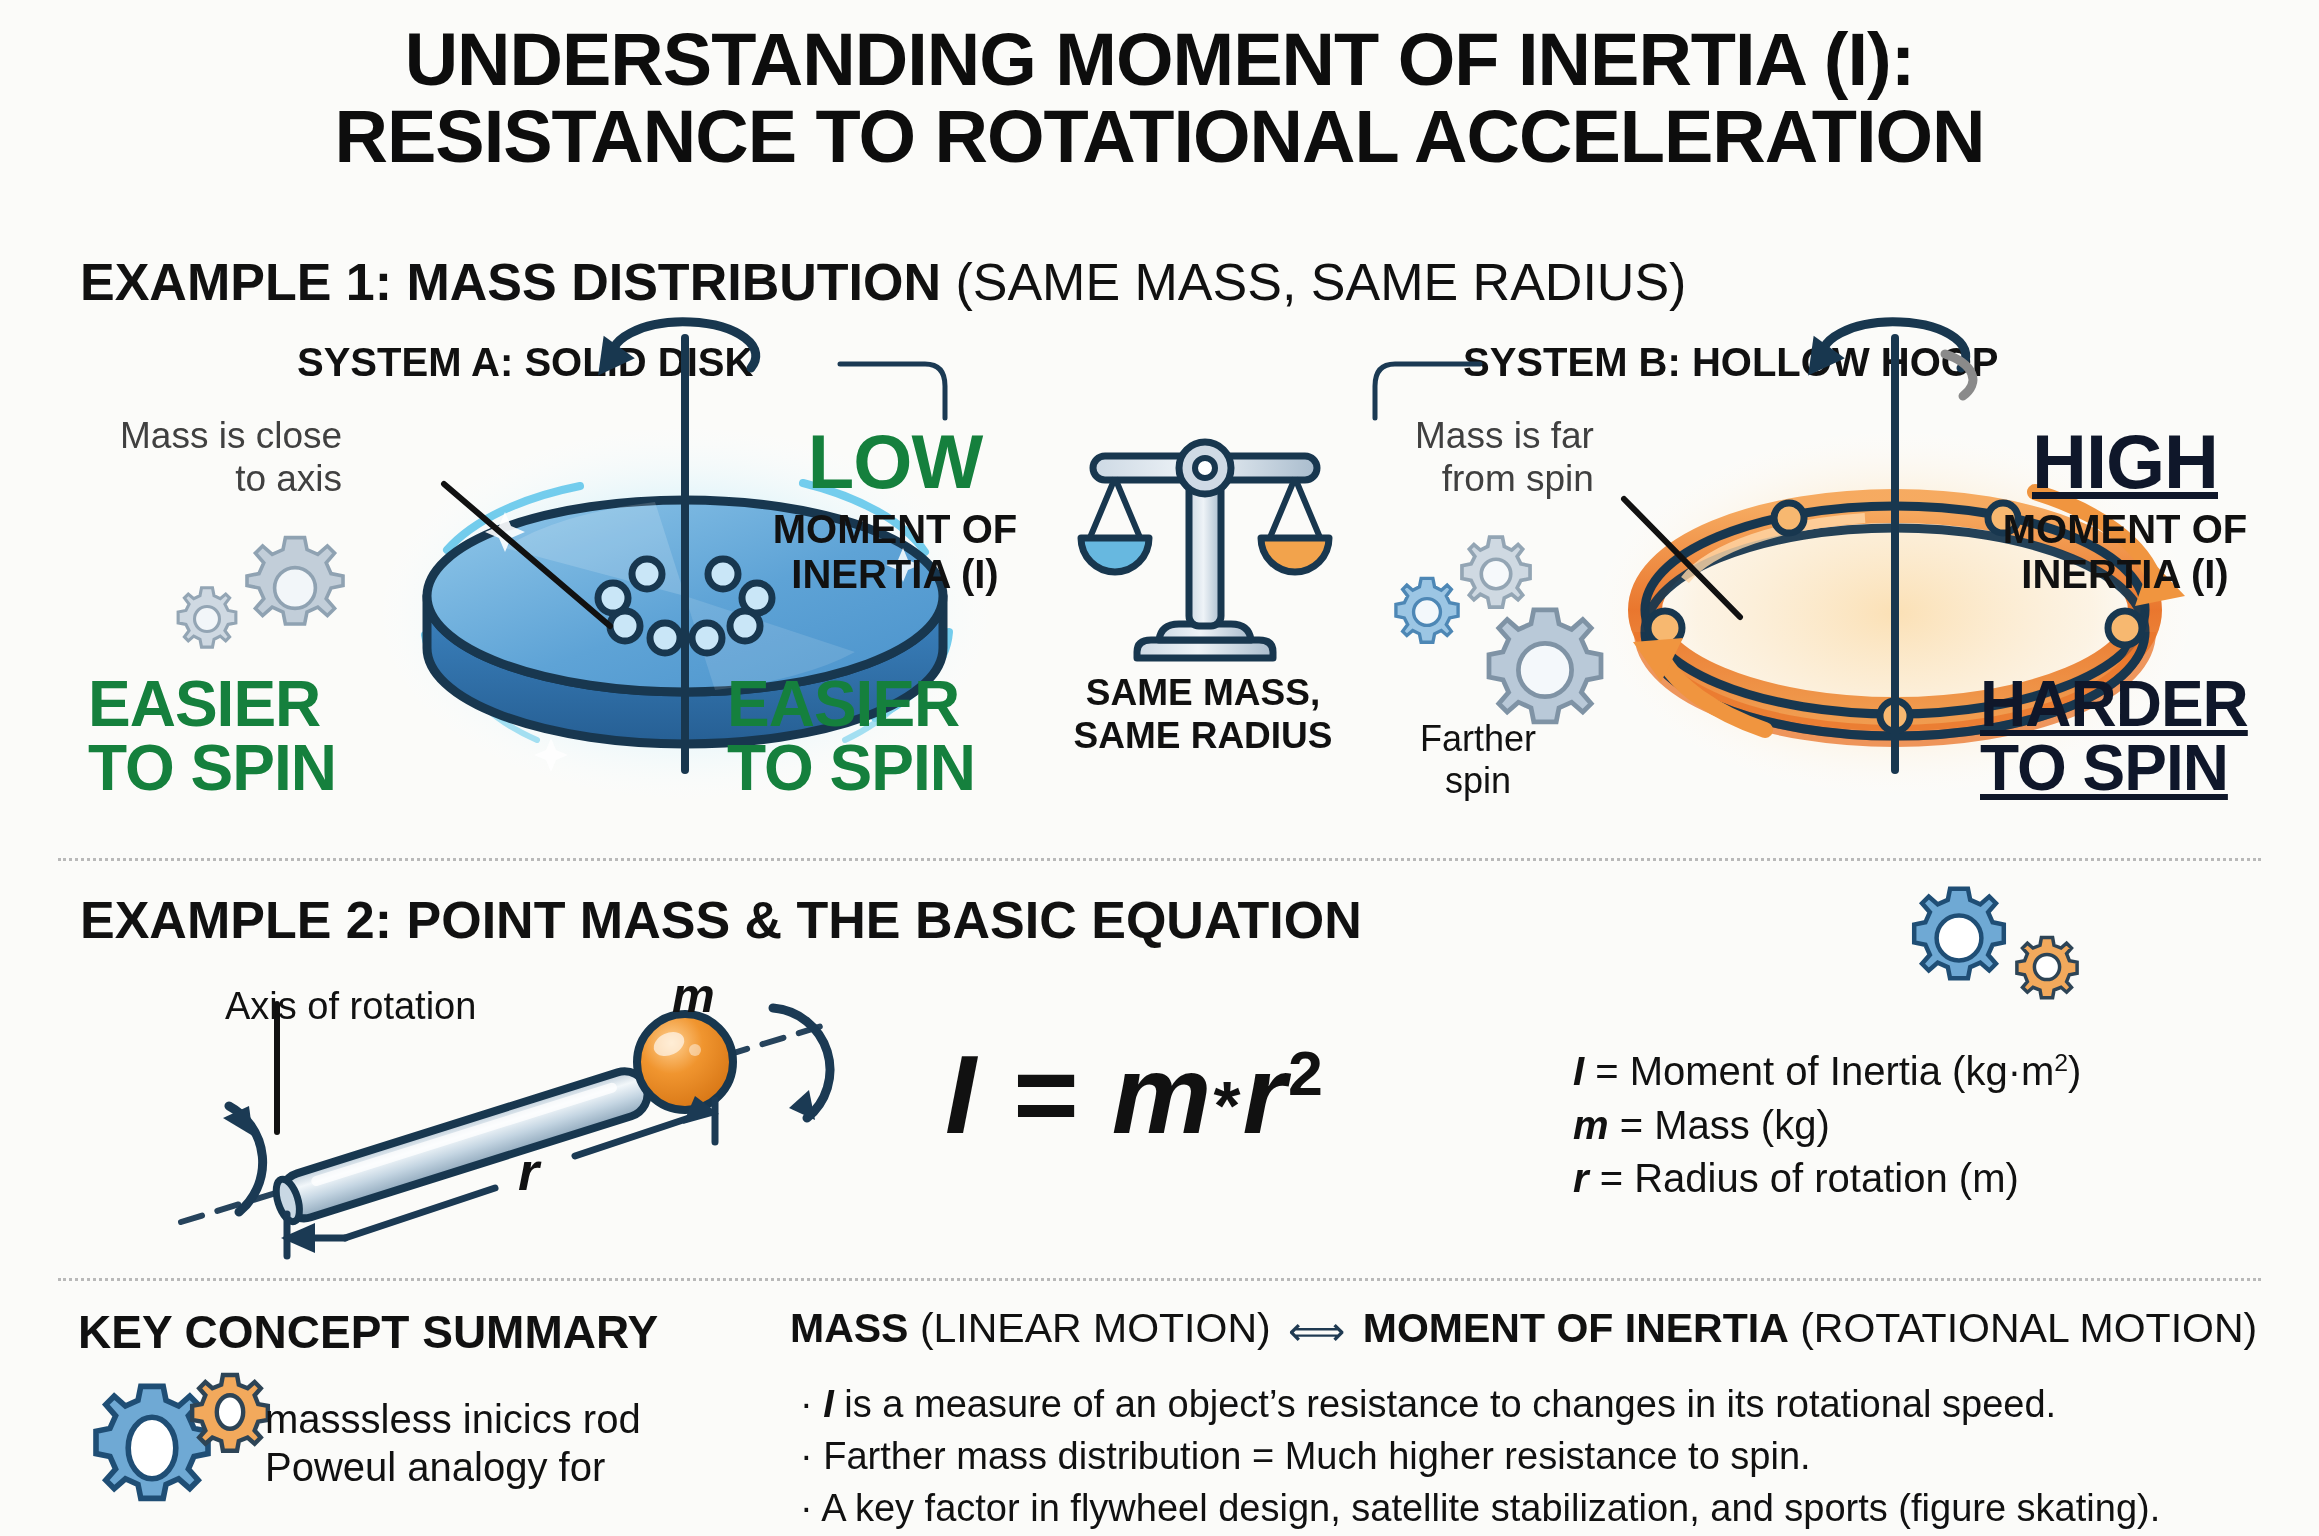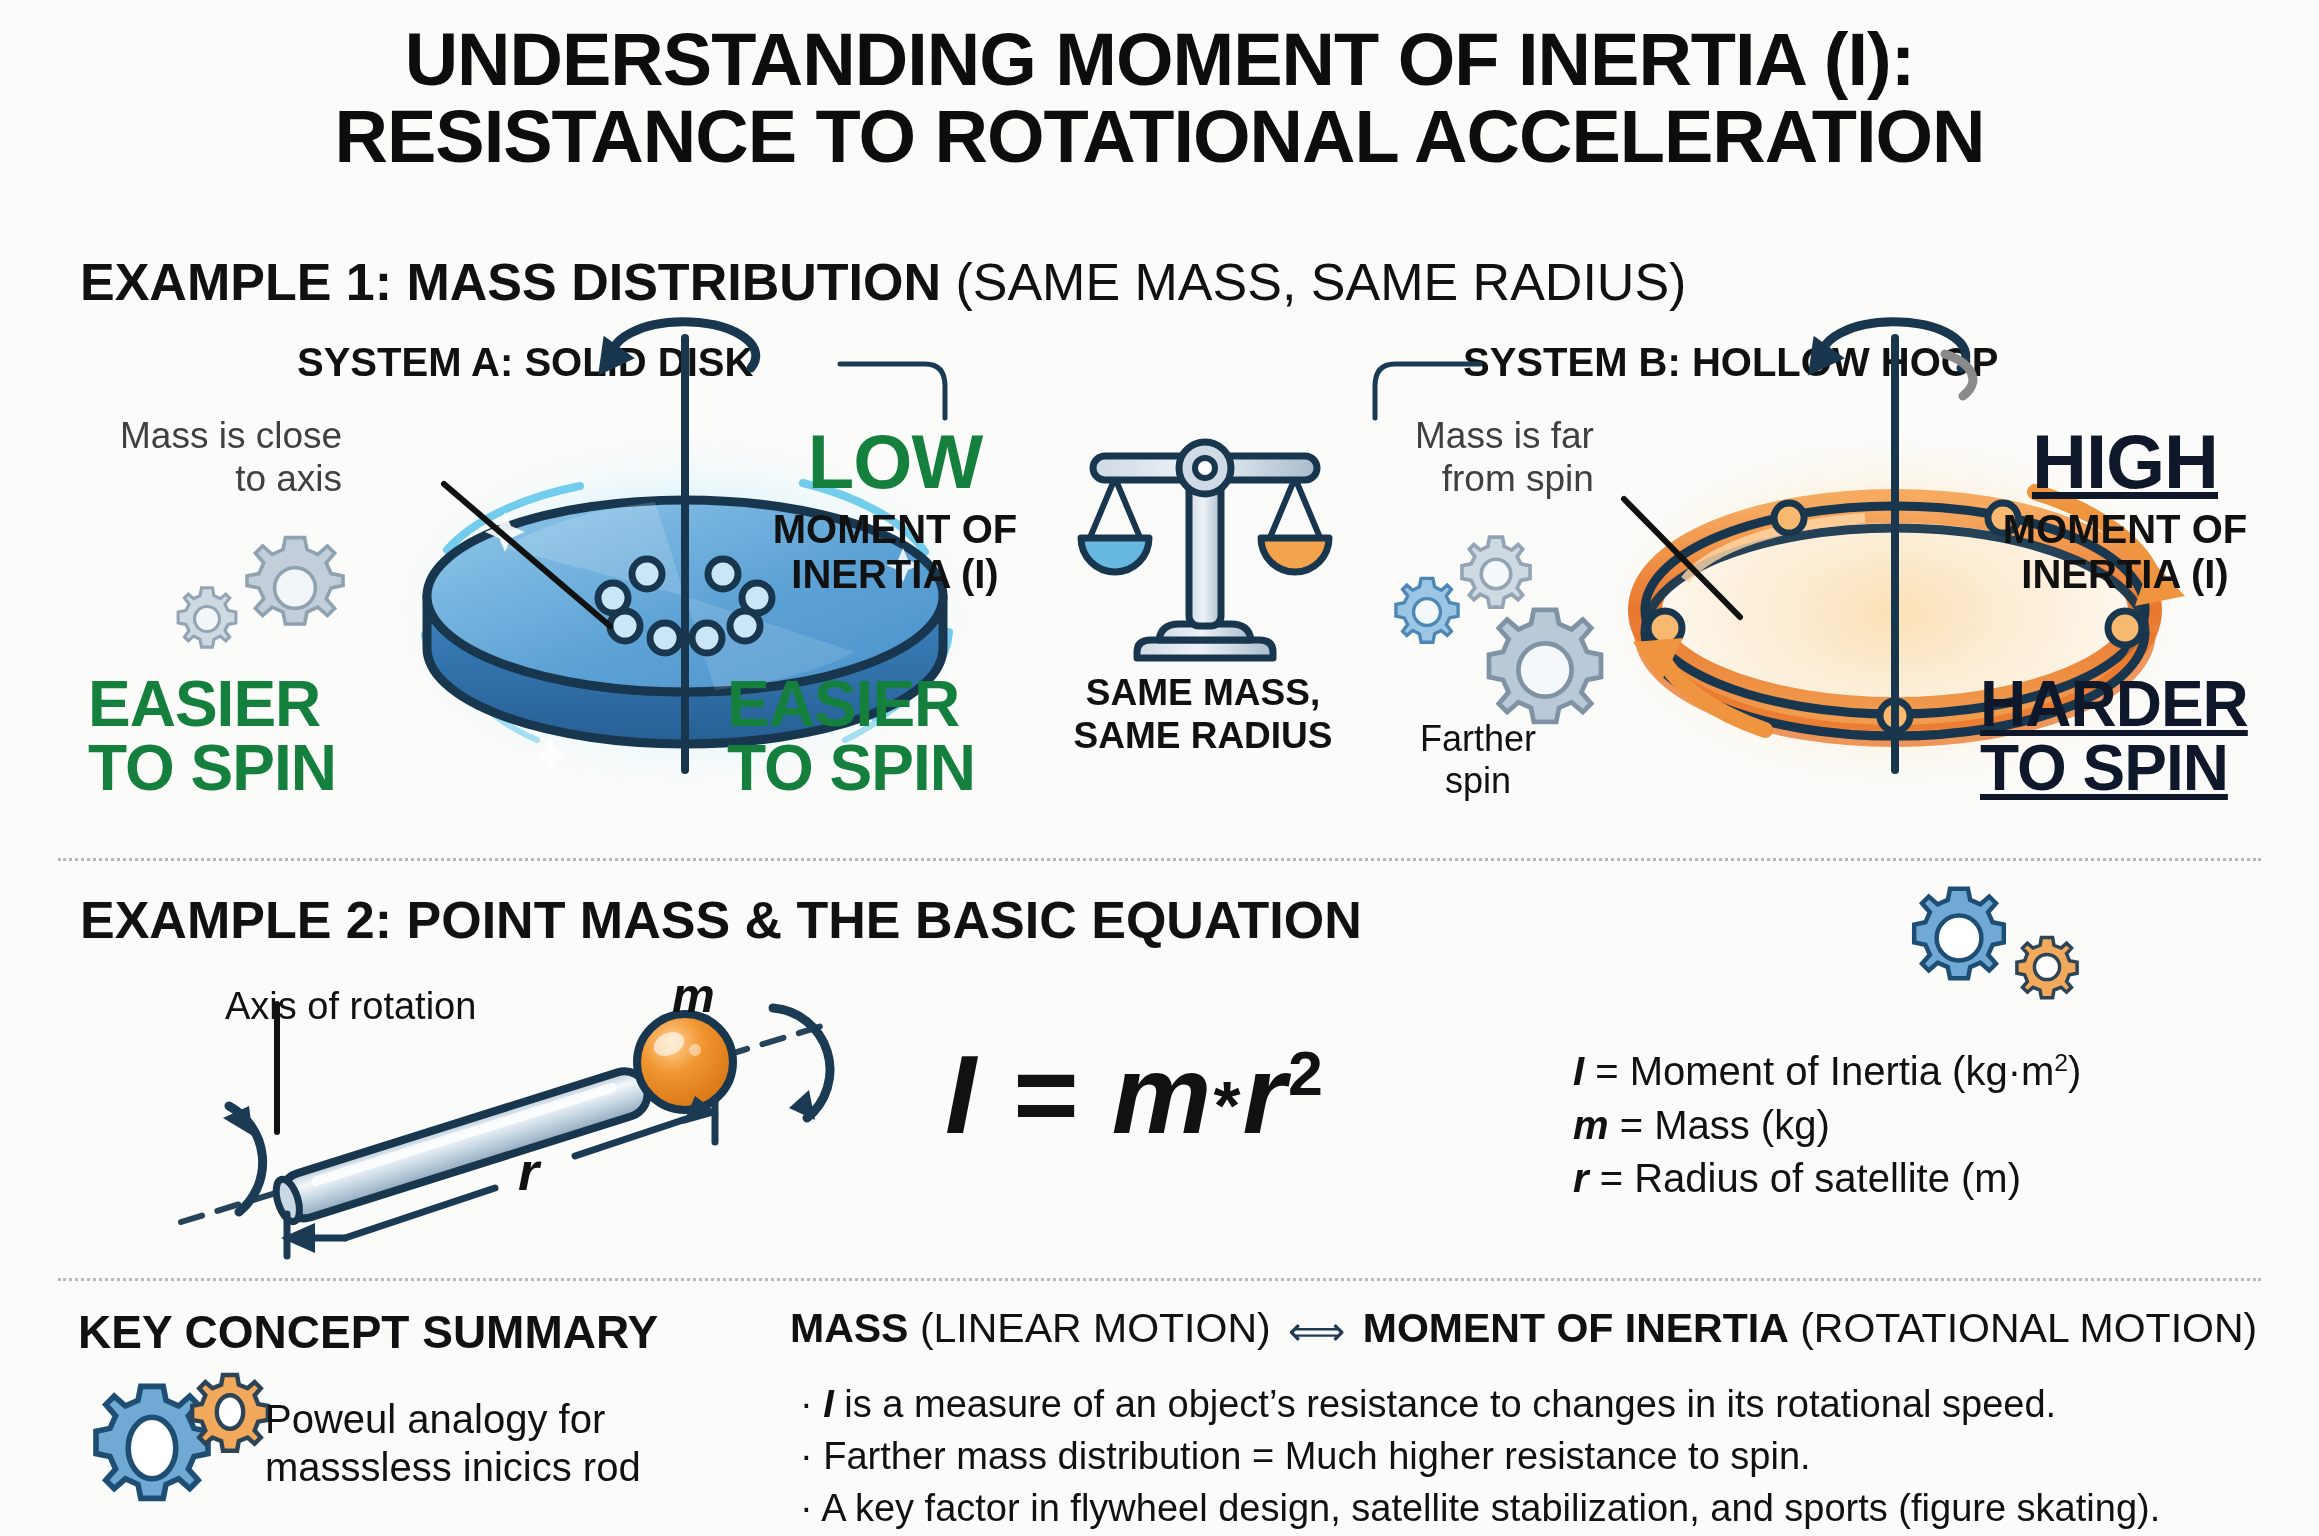--- a/index.html
+++ b/index.html
@@ -450,21 +450,21 @@
     <div>
       <b>I</b>
       <span>= Moment of Inertia (kg·m</span><sup>2</sup><span>)</span>
     </div>
     <div>
       <b>m</b>
       <span>= Mass (kg)</span>
     </div>
     <div>
       <b>r</b>
-      <span>= Radius of satellite (m)</span>
+      <span>= Radius of rotation (m)</span>
     </div>
   </div>
 
   <div class="sep sep2"></div>
 
   <div class="kcs-head">KEY CONCEPT SUMMARY</div>
 
   <svg class="art" style="left:82px;top:1378px;" width="140" height="140" viewBox="0 0 100 100">
     <g fill="#6fa9d4" stroke="#1f4e75" stroke-width="4">
       <path d="M50 6 l8 0 2 10 9 4 8-7 6 6 -7 8 4 9 10 2 0 8 0 8 -10 2 -4 9 7 8 -6 6 -8-7 -9 4 -2 10 -8 0 -8 0 -2-10 -9-4 -8 7 -6-6 7-8 -4-9 -10-2 0-8 0-8 10-2 4-9 -7-8 6-6 8 7 9-4 2-10 z"></path>
@@ -472,22 +472,22 @@
     <ellipse cx="50" cy="50" rx="17" ry="22" fill="#ffffff" stroke="#1f4e75" stroke-width="4"></ellipse>
   </svg>
   <svg class="art" style="left:186px;top:1368px;" width="88" height="88" viewBox="0 0 100 100">
     <g fill="#f2a95c" stroke="#2d4456" stroke-width="5">
       <path d="M50 8 l8 0 2 11 10 4 8-7 7 7 -7 8 4 10 11 2 0 8 0 8 -11 2 -4 10 7 8 -7 7 -8-7 -10 4 -2 11 -8 0 -8 0 -2-11 -10-4 -8 7 -7-7 7-8 -4-10 -11-2 0-8 0-8 11-2 4-10 -7-8 7-7 8 7 10-4 2-11 z"></path>
     </g>
     <ellipse cx="50" cy="50" rx="15" ry="19" fill="#ffffff" stroke="#2d4456" stroke-width="5"></ellipse>
   </svg>
 
   <div class="kcs-note">
+    <div>masssless inicicѕ rod</div>
     <div>Powеul analogy for</div>
-    <div>masssless inicicѕ rod</div>
   </div>
 
   <div class="compare">
     <b>MASS</b>
     <span>(LINEAR MOTION)</span>
     <span class="arrows">⟺</span>
     <b>MOMENT OF INERTIA</b>
     <span>(ROTATIONAL MOTION)</span>
   </div>
 

